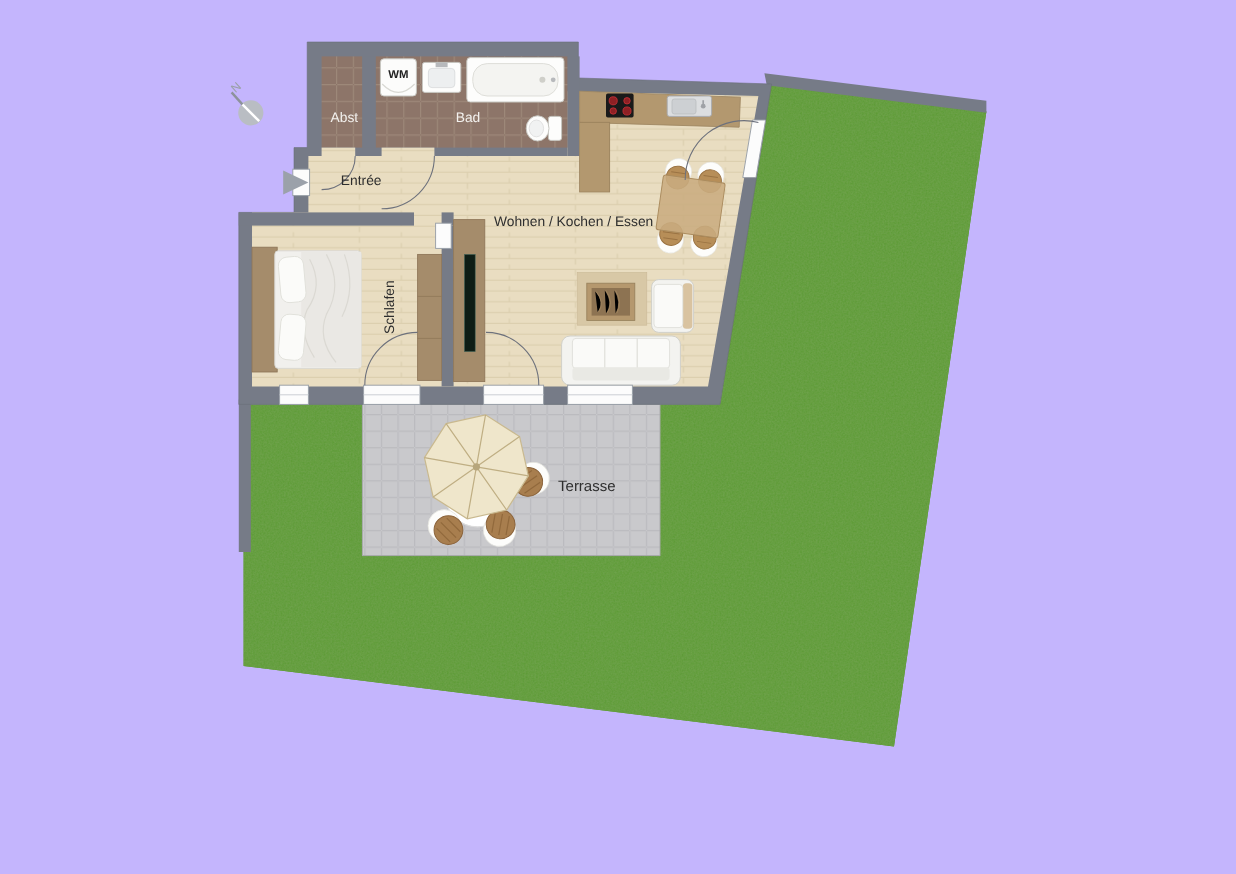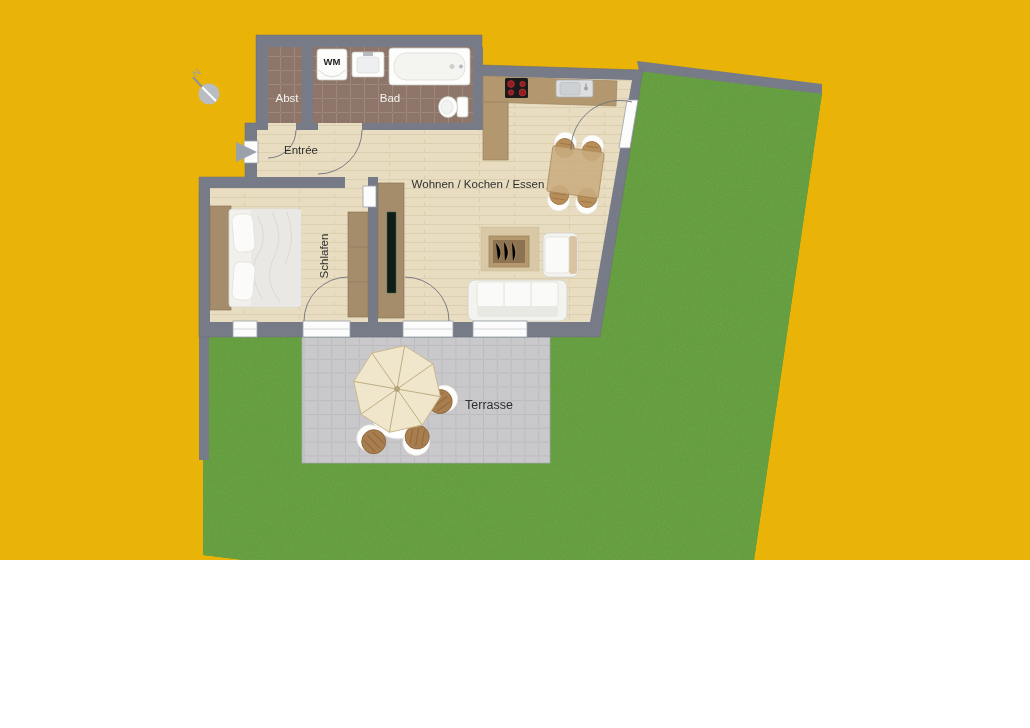--- a/index.html
+++ b/index.html
@@ -1,16 +1,16 @@
 <!DOCTYPE html>
 <html><head>
 <meta charset="utf-8">
 <style>
   html,body{margin:0;padding:0;background:#ffffff;}
-  .stage{position:relative;width:1030px;height:560px;background:#eab308;overflow:hidden;}
+  .stage{position:relative;width:1030px;height:728px;background:#c4b5fd;overflow:hidden;}
   svg{display:block;}
   text{font-family:"Liberation Sans","DejaVu Sans",sans-serif;}
   .room-label{fill:#2e2e2e;font-size:11.5px;}
   .room-label-light{fill:#f3f1ee;font-size:11.5px;}
   .small-label{fill:#222;font-size:9.5px;font-weight:bold;}
   .terrace-label{fill:#2e2e2e;font-size:12.5px;}
   .north-label{fill:#9aa0a8;font-size:10px;}
 </style>
 </head>
 <body>

